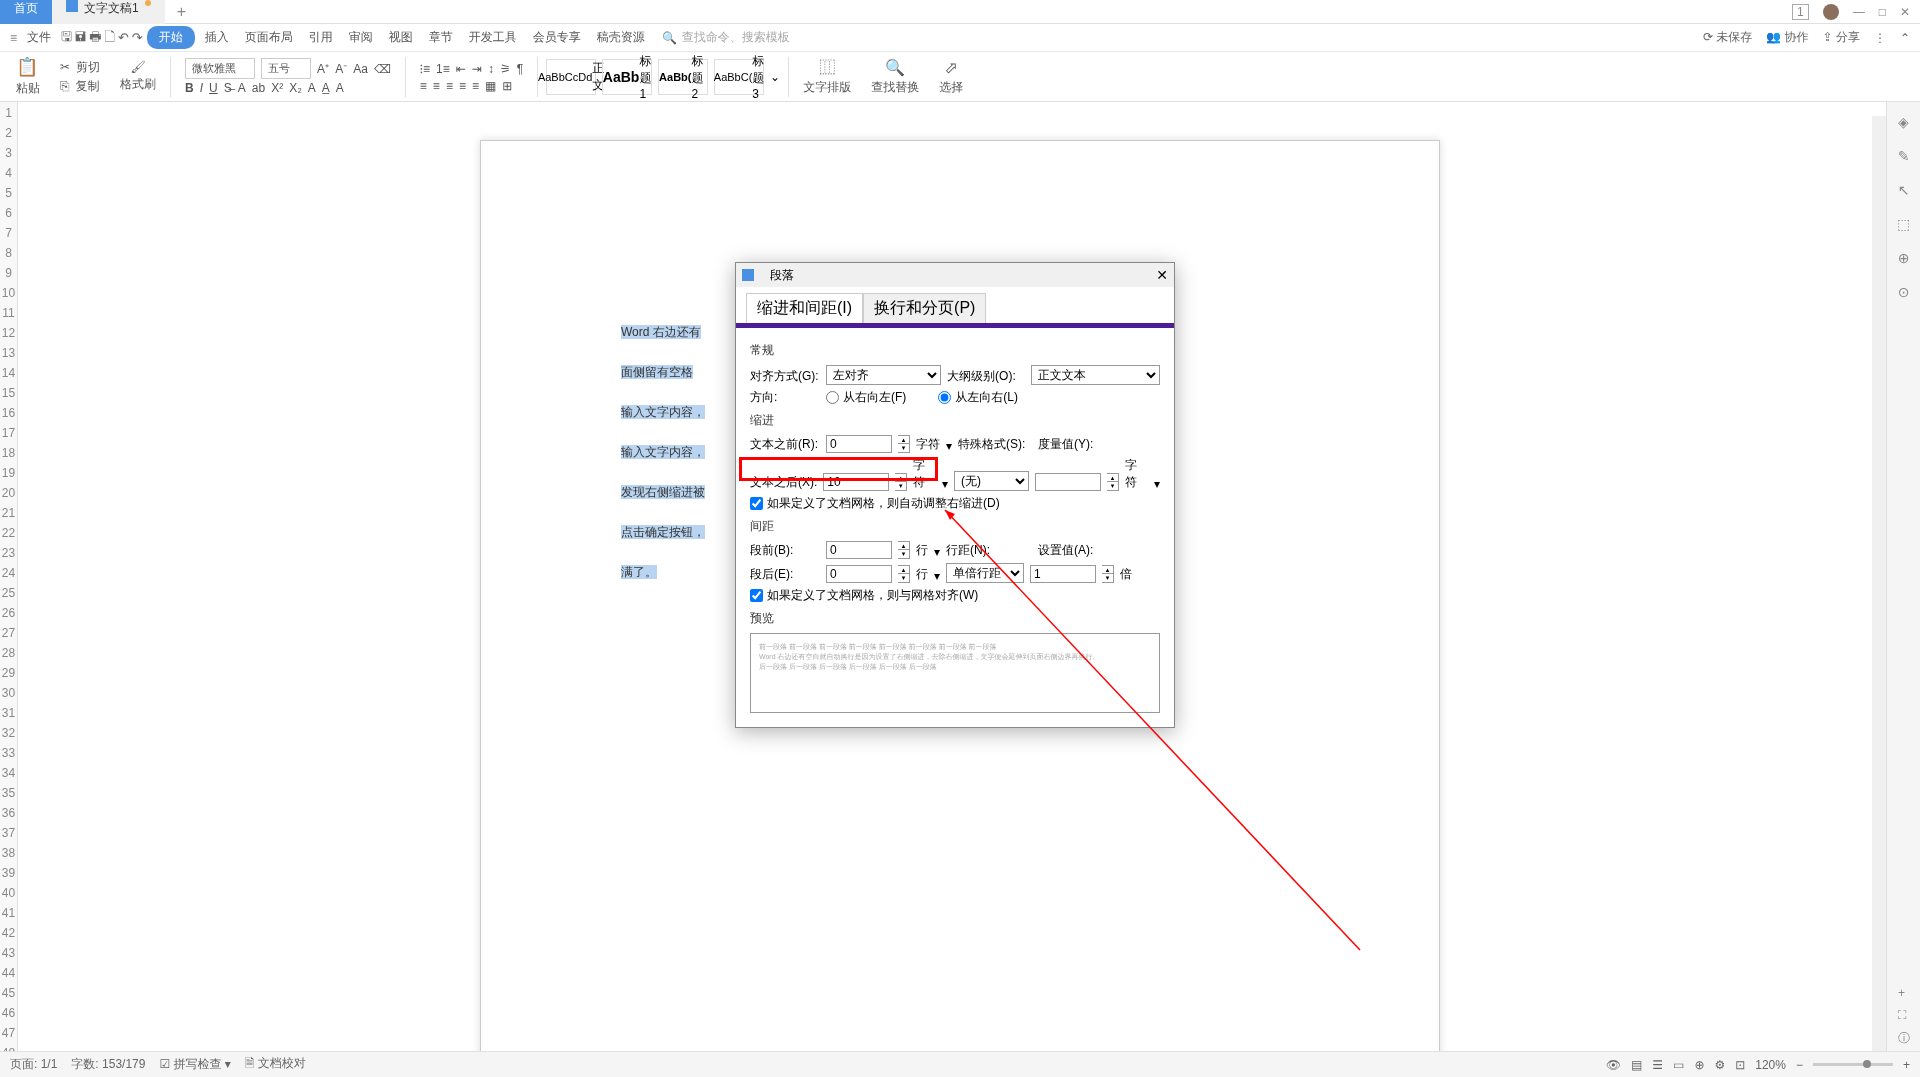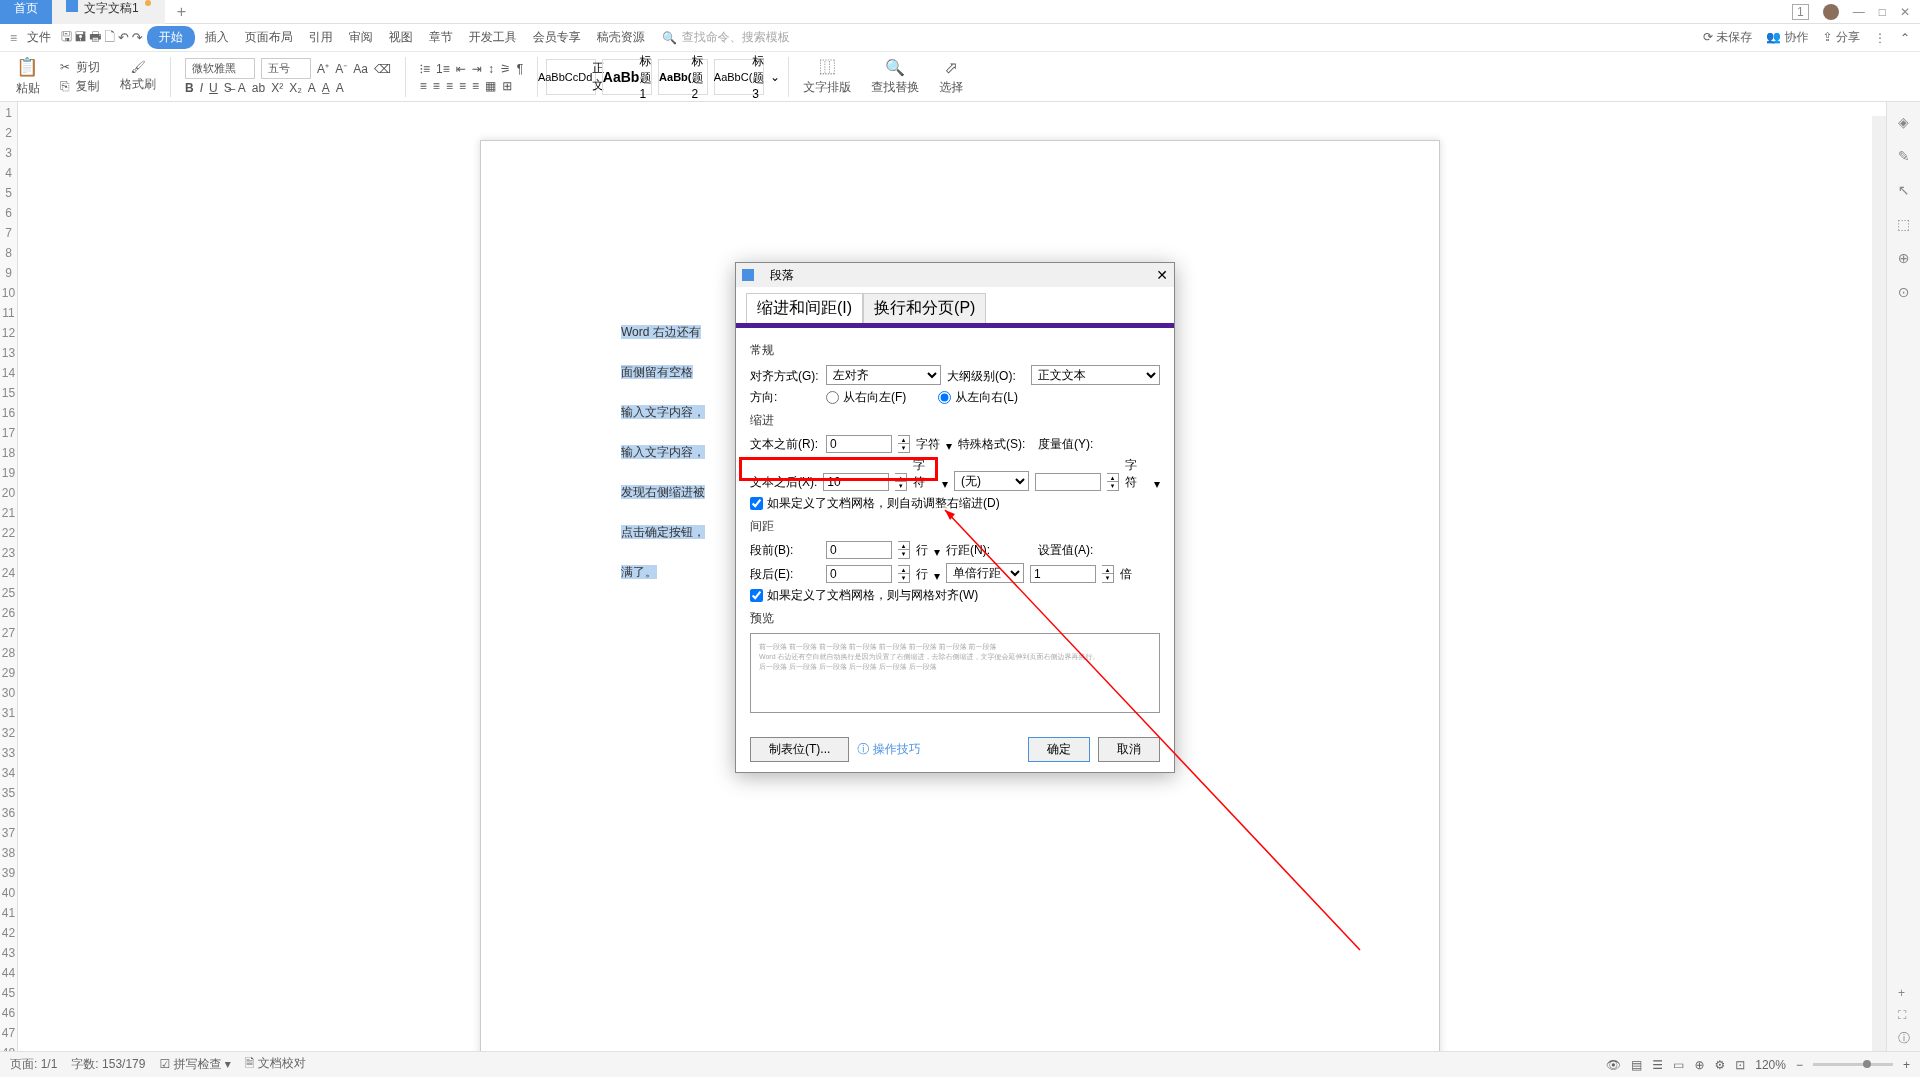--- a/index.html
+++ b/index.html
@@ -487,27 +487,20 @@
     </div>
     <div class="sect">
       <div class="sect-title">预览</div>
       <div class="preview-box">
         前一段落 前一段落 前一段落 前一段落 前一段落 前一段落 前一段落 前一段落<br>
         Word 右边还有空白就自动换行是因为设置了右侧缩进，去除右侧缩进，文字便会延伸到页面右侧边界再换行。<br>
         后一段落 后一段落 后一段落 后一段落 后一段落 后一段落
       </div>
     </div>
   </div>
-  <div class="dlg-footer">
-    <button class="dlg-btn">制表位(T)...</button>
-    <span class="link">ⓘ <span>操作技巧</span></span>
-    <span style="flex:1"></span>
-    <button class="dlg-btn primary">确定</button>
-    <button class="dlg-btn">取消</button>
-  </div>
 </div>
 
 <div class="highlight-box" style="left:739px;top:457px;width:199px;height:24px"></div>
 <svg class="arrow-line" style="left:0;top:0;width:1920px;height:1077px;position:absolute">
   <line x1="1360" y1="950" x2="945" y2="510" stroke="red" stroke-width="1.5"></line>
   <polygon points="945,510 955,514 950,520" fill="red"></polygon>
 </svg>
 
 <div class="bottom-icons">
   <span>+</span>

